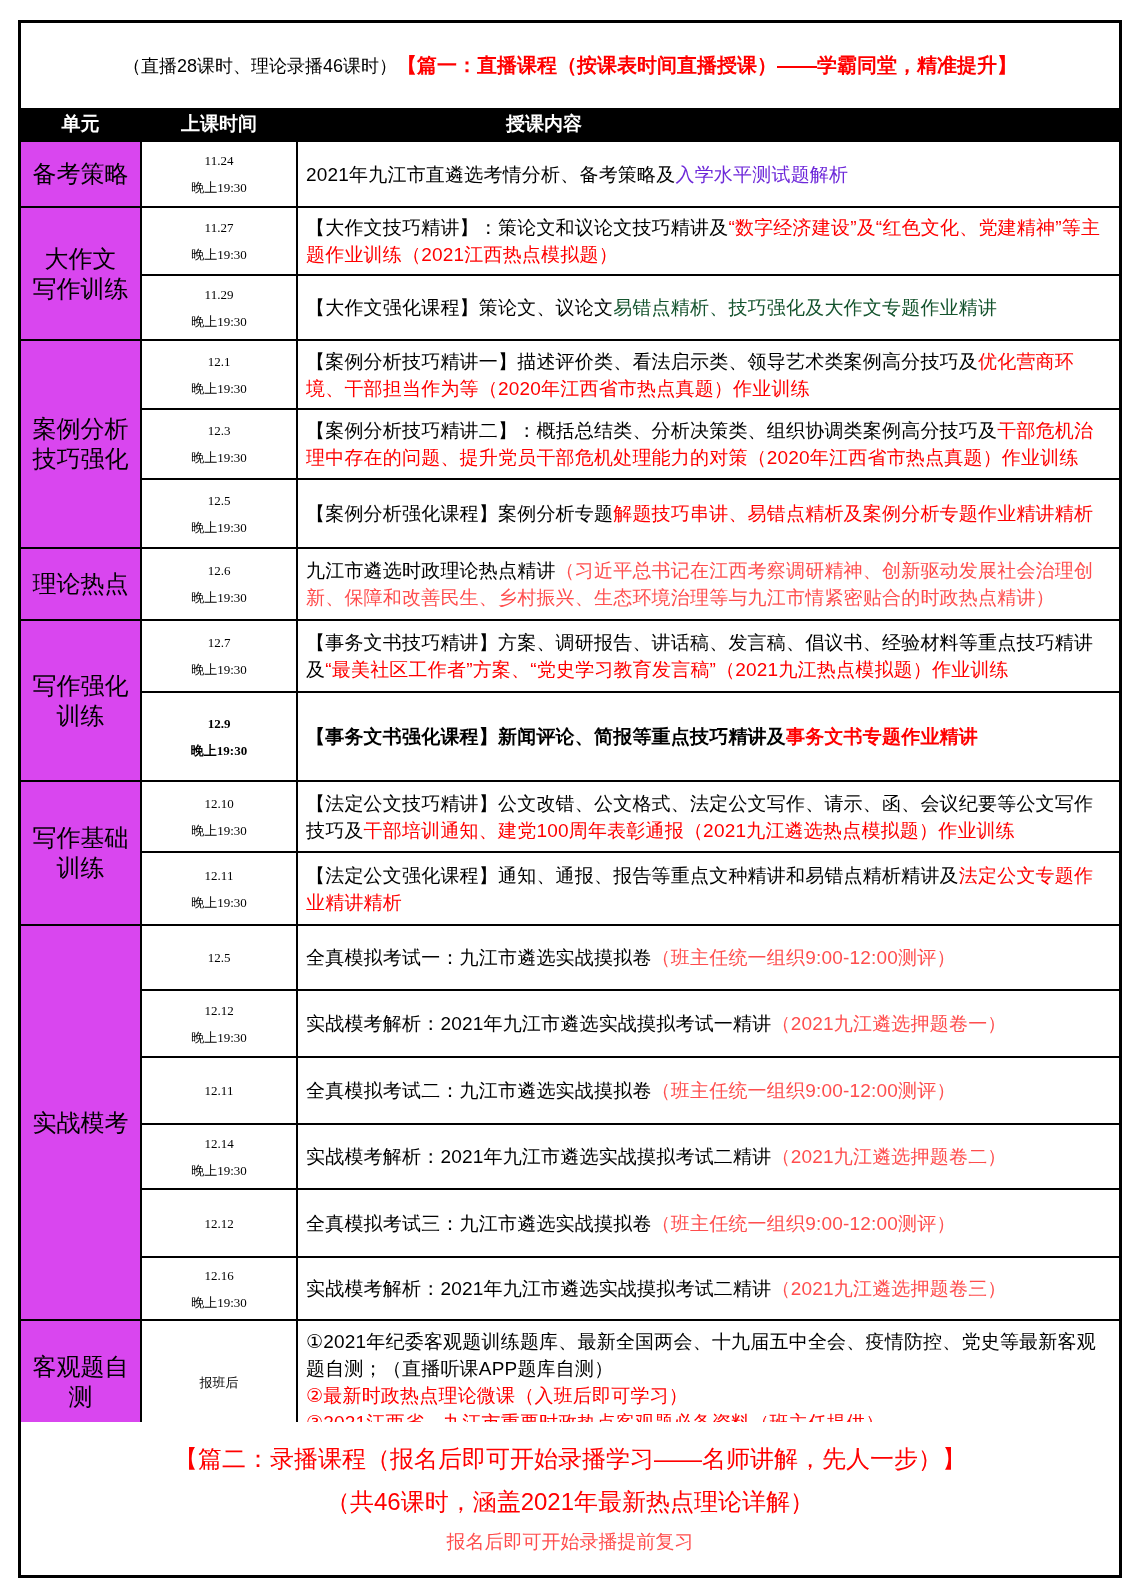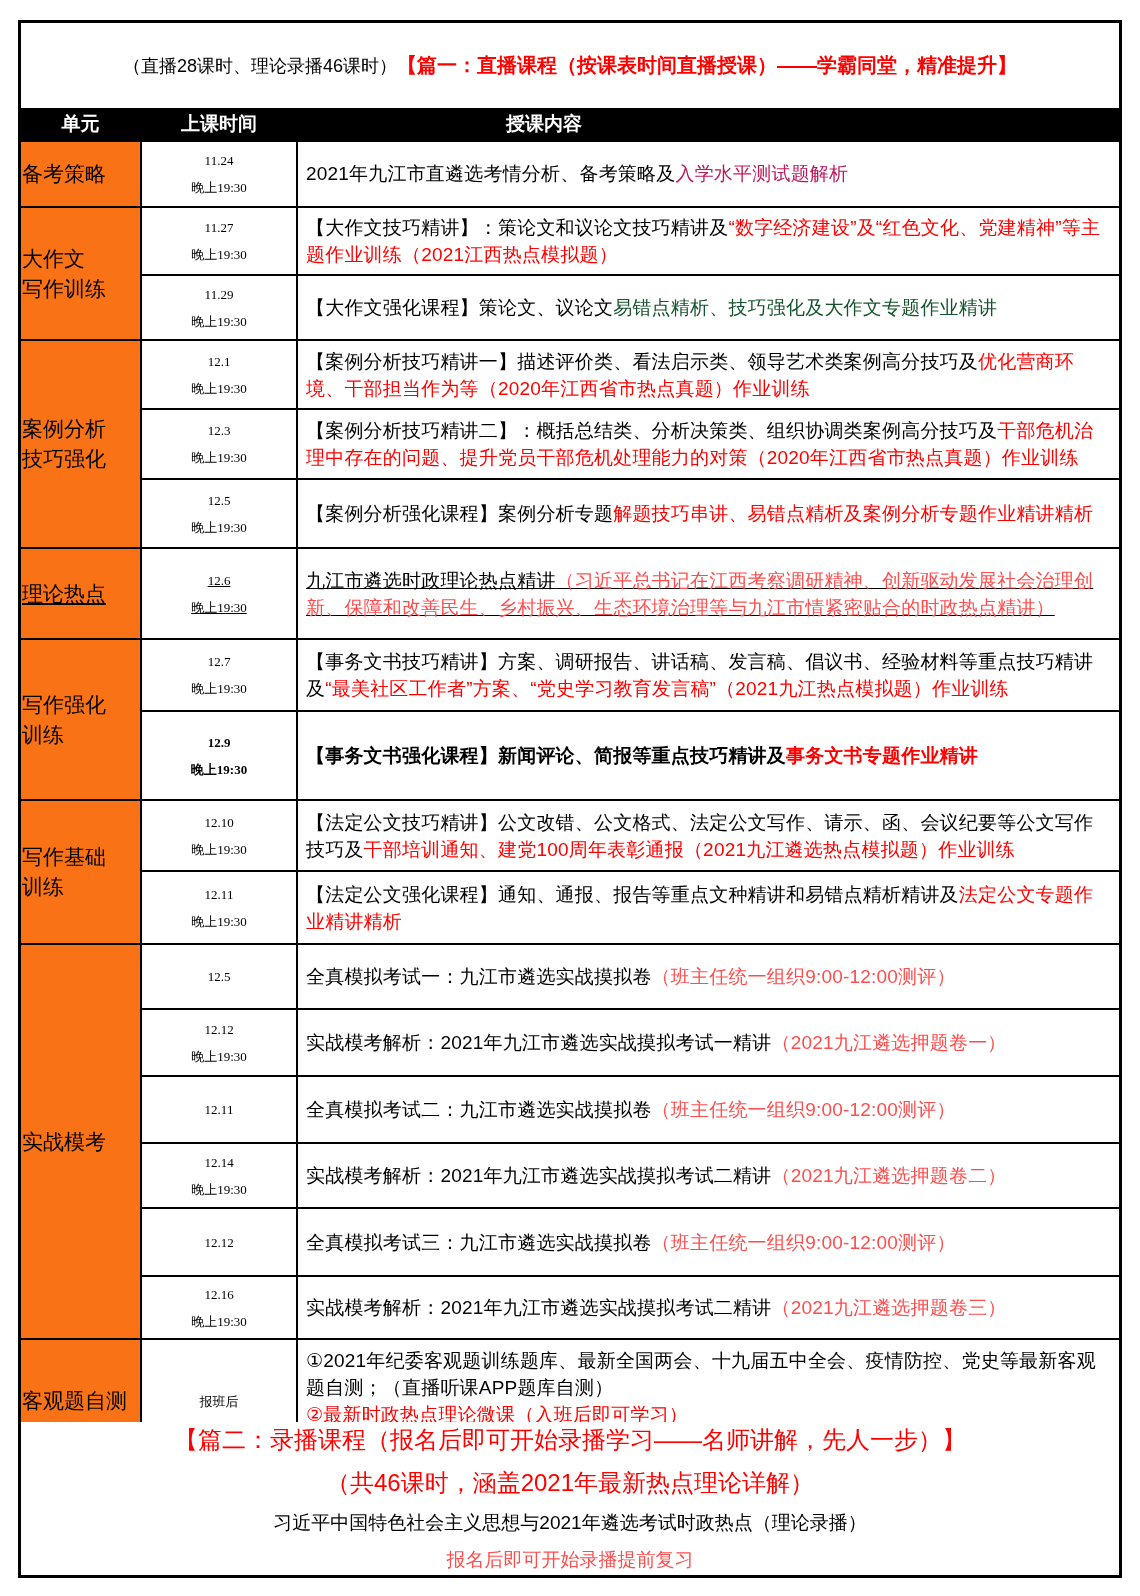--- a/index.html
+++ b/index.html
@@ -28,21 +28,21 @@
     word-break:break-all;
   }
   table.sched tr>*:first-child{border-left:none;}
   table.sched tr>*:last-child{border-right:none;}
   thead th{
     border-top:none!important;background:#000;color:#fff;font-weight:bold;
     font-size:19px;height:33px;text-align:center;border-color:#000;
   }
   thead th.h-content{padding-right:330px;}
   td.unit{
-    text-align:left;font-size:21px;color:#000;line-height:30px;background:#f97316;
+    text-align:center;font-size:24px;color:#000;line-height:30px;background:#d946ef;
   }
   td.time{
     text-align:center;font-size:13px;color:#000;line-height:27px;
     font-family:"Liberation Serif","DejaVu Serif",serif;
   }
   td.content{
     font-size:19px;line-height:27px;padding:6px 12px 6px 8px;text-align:left;
   }
   td.content span{letter-spacing:0.2px;}
   
@@ -75,21 +75,21 @@
       <tr>
         <th class="h-unit">单元</th>
         <th class="h-time">上课时间</th>
         <th class="h-content">授课内容</th>
       </tr>
     </thead>
     <tbody>
         <tr style="height: 66px;">
           <td class="unit" rowspan="1">备考策略</td>
           <td class="time">11.24<br>晚上19:30</td>
-          <td class="content"><span style="color: rgb(0, 0, 0);">2021年九江市直遴选考情分析、备考策略及</span><span style="color: #be185d; font-family: Liberation Mono, monospace;">入学水平测试题解析</span></td>
+          <td class="content"><span style="color: rgb(0, 0, 0);">2021年九江市直遴选考情分析、备考策略及</span><span style="color: #6d28d9;">入学水平测试题解析</span></td>
         </tr>
         <tr style="height: 66px;">
           <td class="unit" rowspan="2">大作文<br>写作训练</td>
           <td class="time">11.27<br>晚上19:30</td>
           <td class="content"><span style="color: rgb(0, 0, 0);">【大作文技巧精讲】：策论文和议论文技巧精讲及</span><span style="color: rgb(255, 0, 0);">“数字经济建设”及“红色文化、党建精神”等主题作业训练（2021江西热点模拟题）</span></td>
         </tr>
         <tr style="height: 65px;">
           <td class="time">11.29<br>晚上19:30</td>
           <td class="content"><span style="color: rgb(0, 0, 0);">【大作文强化课程】策论文、议论文</span><span style="color: #14532d;">易错点精析、技巧强化及大作文专题作业精讲</span></td>
         </tr>
@@ -99,21 +99,21 @@
           <td class="content"><span style="color: rgb(0, 0, 0);">【案例分析技巧精讲一】描述评价类、看法启示类、领导艺术类案例高分技巧及</span><span style="color: rgb(255, 0, 0);">优化营商环境、干部担当作为等（2020年江西省市热点真题）作业训练</span></td>
         </tr>
         <tr style="height: 70px;">
           <td class="time">12.3<br>晚上19:30</td>
           <td class="content"><span style="color: rgb(0, 0, 0);">【案例分析技巧精讲二】：概括总结类、分析决策类、组织协调类案例高分技巧及</span><span style="color: rgb(255, 0, 0);">干部危机治理中存在的问题、提升党员干部危机处理能力的对策（2020年江西省市热点真题）作业训练</span></td>
         </tr>
         <tr style="height: 69px;">
           <td class="time">12.5<br>晚上19:30</td>
           <td class="content"><span style="color: rgb(0, 0, 0);">【案例分析强化课程】案例分析专题</span><span style="color: rgb(255, 0, 0);">解题技巧串讲、易错点精析及案例分析专题作业精讲精析</span></td>
         </tr>
-        <tr style="height: 91px; text-decoration: underline;">
+        <tr style="height: 72px;">
           <td class="unit" rowspan="1">理论热点</td>
           <td class="time">12.6<br>晚上19:30</td>
           <td class="content"><span style="color: rgb(0, 0, 0);">九江市遴选时政理论热点精讲</span><span style="color: rgb(255, 77, 77);">（习近平总书记在江西考察调研精神、创新驱动发展社会治理创新、保障和改善民生、乡村振兴、生态环境治理等与九江市情紧密贴合的时政热点精讲）</span></td>
         </tr>
         <tr style="height: 72px;">
           <td class="unit" rowspan="2">写作强化<br>训练</td>
           <td class="time">12.7<br>晚上19:30</td>
           <td class="content"><span style="color: rgb(0, 0, 0);">【事务文书技巧精讲】方案、调研报告、讲话稿、发言稿、倡议书、经验材料等重点技巧精讲及</span><span style="color: rgb(255, 0, 0);">“最美社区工作者”方案、“党史学习教育发言稿”（2021九江热点模拟题）作业训练</span></td>
         </tr>
         <tr style="height: 89px; font-weight: bold;">
@@ -158,17 +158,16 @@
           <td class="unit" rowspan="1">客观题自测</td>
           <td class="time">报班后</td>
           <td class="content"><span style="color: rgb(0, 0, 0);">①2021年纪委客观题训练题库、最新全国两会、十九届五中全会、疫情防控、党史等最新客观题自测；（直播听课APP题库自测）</span><br><span style="color: rgb(255, 0, 0);">②最新时政热点理论微课（入班后即可学习）</span><br><span style="color: rgb(255, 0, 0);">③2021江西省、九江市重要时政热点客观题必备资料（班主任提供）</span></td>
         </tr>
       </tbody>
   </table>
 
   <div class="footer-area">
     <div class="section2-title">【篇二：录播课程（报名后即可开始录播学习——名师讲解，先人一步）】</div>
     <div class="section2-subtitle">（共46课时，涵盖2021年最新热点理论详解）</div>
-    <div class="recorded-course">习近平中国特色社会主义思想与2021年遴选考试时政热点（理论录播）</div>
     <div class="footer-note">报名后即可开始录播提前复习</div>
   </div>
 
 </div>
 
 </body></html>

